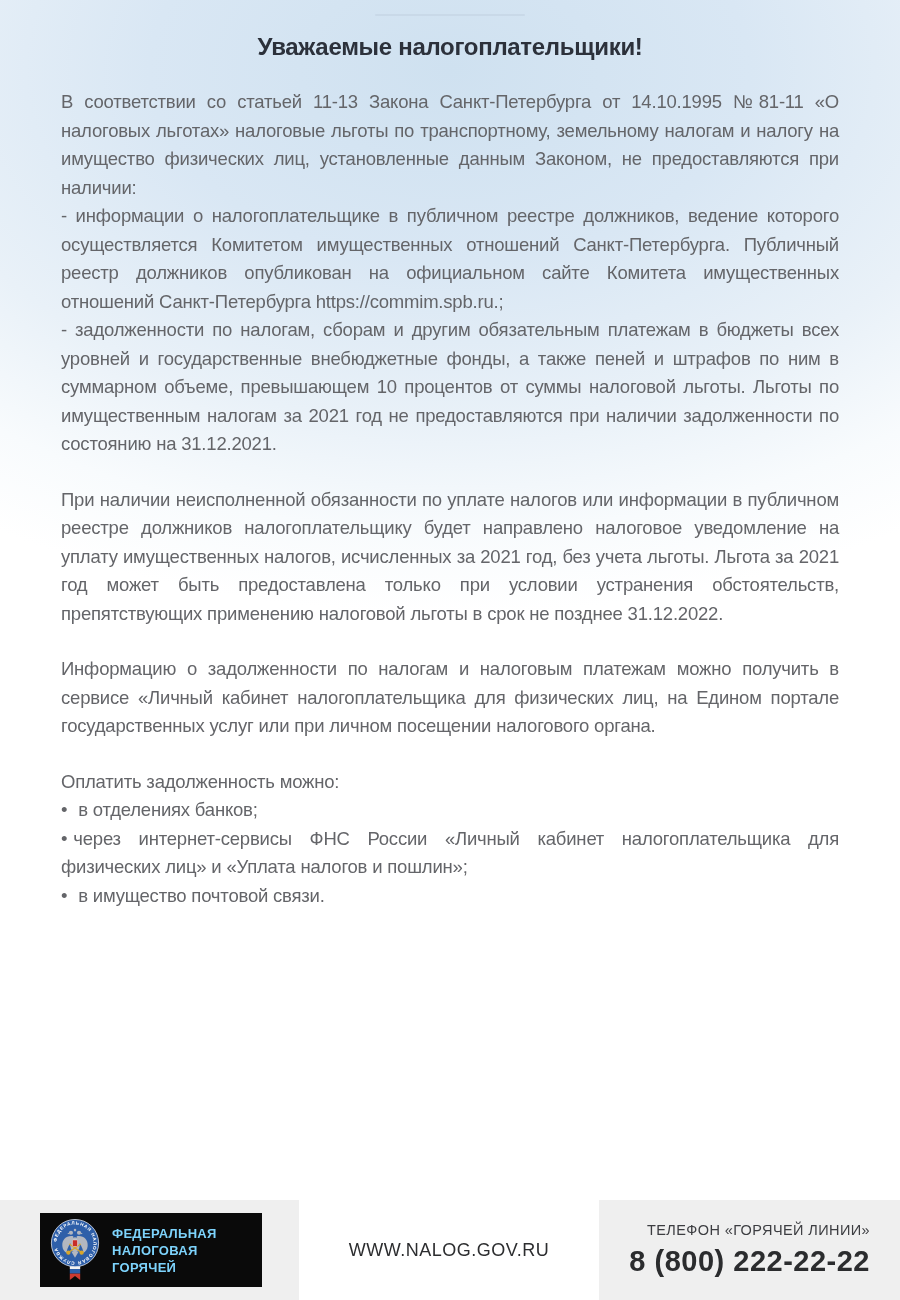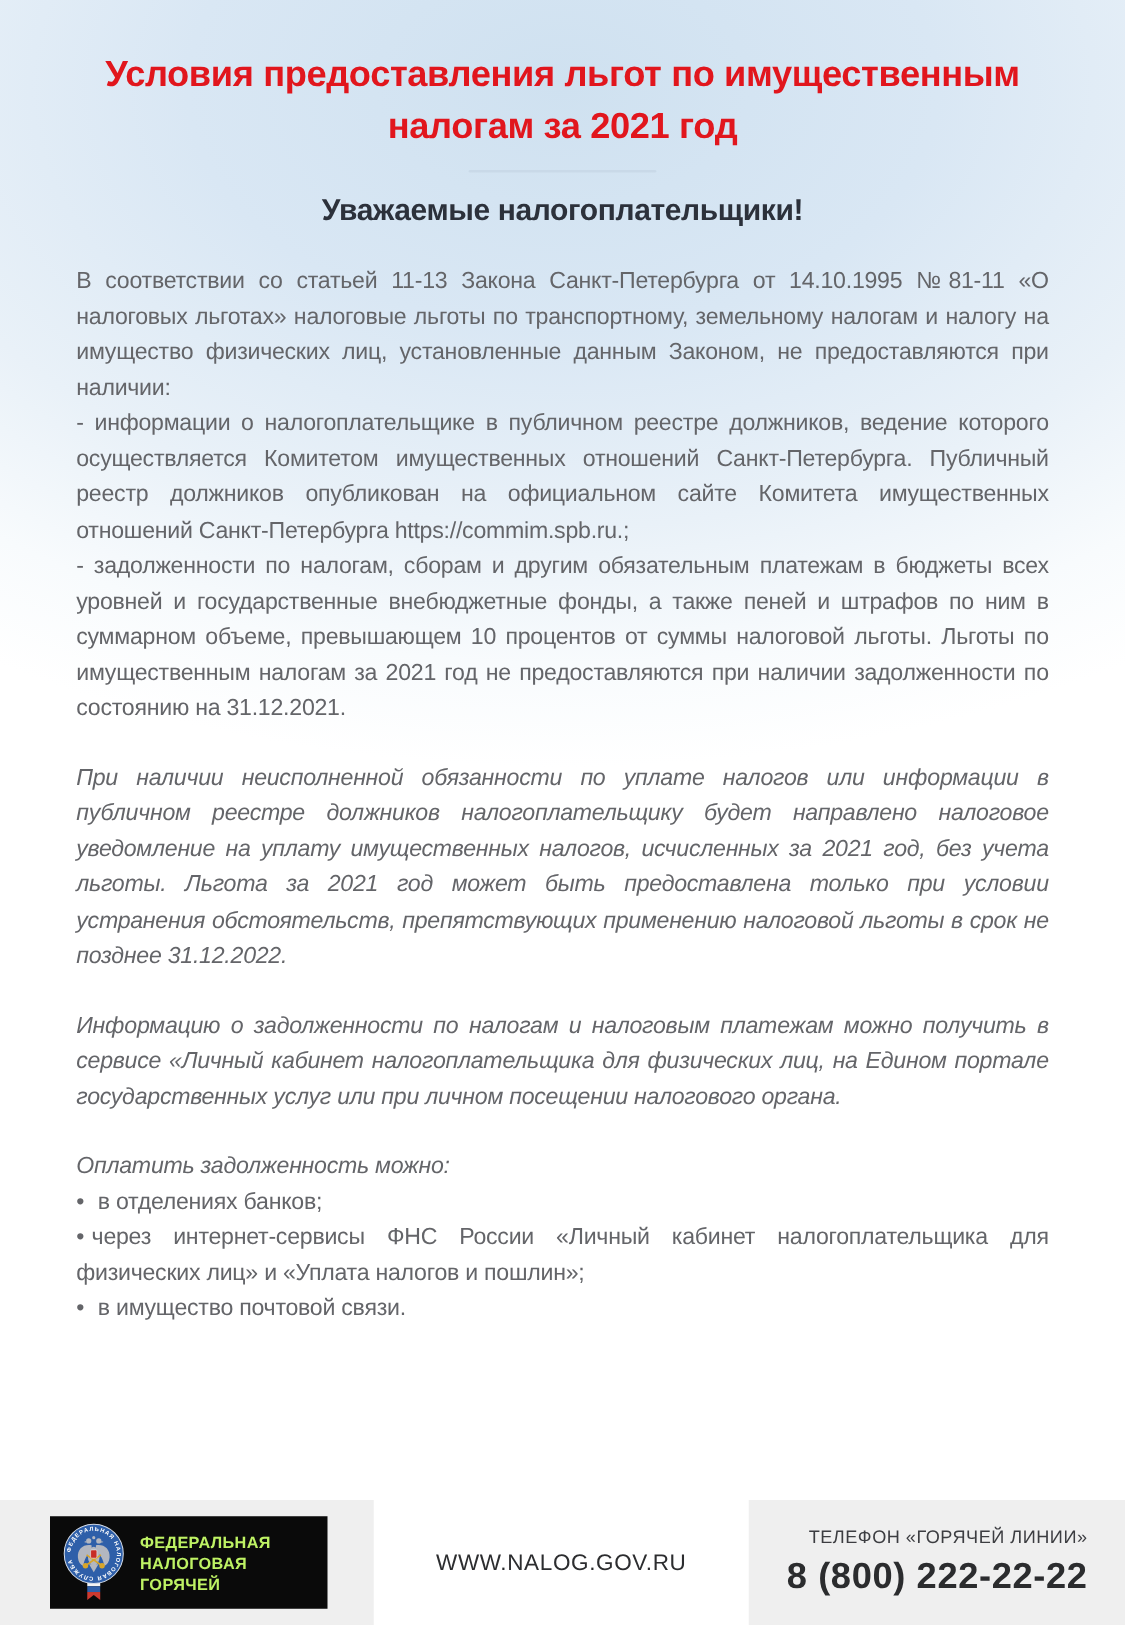--- a/index.html
+++ b/index.html
@@ -45,21 +45,21 @@
   .content {
     width: 778px;
     margin: 27px auto 0;
     color: #646569;
     font-size: 18.5px;
     line-height: 28.5px;
     letter-spacing: -0.2px;
     text-align: justify;
   }
   .content p { margin: 0; }
-  .content p.sp { margin-top: 27px; font-style: italic; }
+  .content p.sp { margin-top: 27px; }
   .bullet-glyph { padding-right: 6px; }
   
   .footer {
     position: absolute;
     left: 0; bottom: 0;
     width: 900px; height: 100px;
     display: flex;
   }
   .footer-left {
     width: 299px; height: 100px;
@@ -71,21 +71,21 @@
     left: 40px; top: 13px;
     width: 222px; height: 74px;
     background: #0a0a0a;
     display: flex;
     align-items: center;
     padding-left: 5px;
   }
   .emblem { width: 60px; height: 68px; flex: 0 0 auto; }
   .logo-text {
     margin-left: 7px;
-    color: #bef264;
+    color: #7dd3fc;
     font-size: 13px;
     font-weight: bold;
     line-height: 17px;
     letter-spacing: 0.3px;
   }
   .footer-mid {
     flex: 1;
     display: flex;
     align-items: center;
     justify-content: center;
@@ -117,24 +117,20 @@
     font-weight: bold;
     font-size: 29px;
     letter-spacing: 0.5px;
   }
 </style>
 </head>
 <body>
 
 <div class="page">
 
-  <div class="title">
-    <div>Условия предоставления льгот по имущественным</div>
-    <div>налогам за 2021 год</div>
-  </div>
 
   <div class="divider"></div>
 
   <div class="greeting">Уважаемые налогоплательщики!</div>
 
   <div class="content">
     <p>В соответствии со статьей 11-13 Закона Санкт-Петербурга от 14.10.1995 №81-11 «О налоговых льготах» налоговые льготы по транспортному, земельному налогам и налогу на имущество физических лиц, установленные данным Законом, не предоставляются при наличии:</p>
     <p> - информации о налогоплательщике в публичном реестре должников, ведение которого осуществляется Комитетом имущественных отношений Санкт-Петербурга. Публичный реестр должников опубликован на официальном сайте Комитета имущественных отношений Санкт-Петербурга https://commim.spb.ru.;</p>
     <p> - задолженности по налогам, сборам и другим обязательным платежам в бюджеты всех уровней и государственные внебюджетные фонды, а также пеней и штрафов по ним в суммарном объеме, превышающем 10 процентов от суммы налоговой льготы.  Льготы по имущественным налогам за 2021 год не предоставляются при наличии задолженности по состоянию на 31.12.2021.</p>
     <p class="sp">При наличии неисполненной обязанности по уплате налогов или информации в публичном реестре должников налогоплательщику будет направлено налоговое уведомление на уплату имущественных налогов, исчисленных за 2021 год, без учета льготы. Льгота за 2021 год может быть предоставлена только при условии устранения обстоятельств, препятствующих применению налоговой льготы в срок не позднее 31.12.2022.</p>

